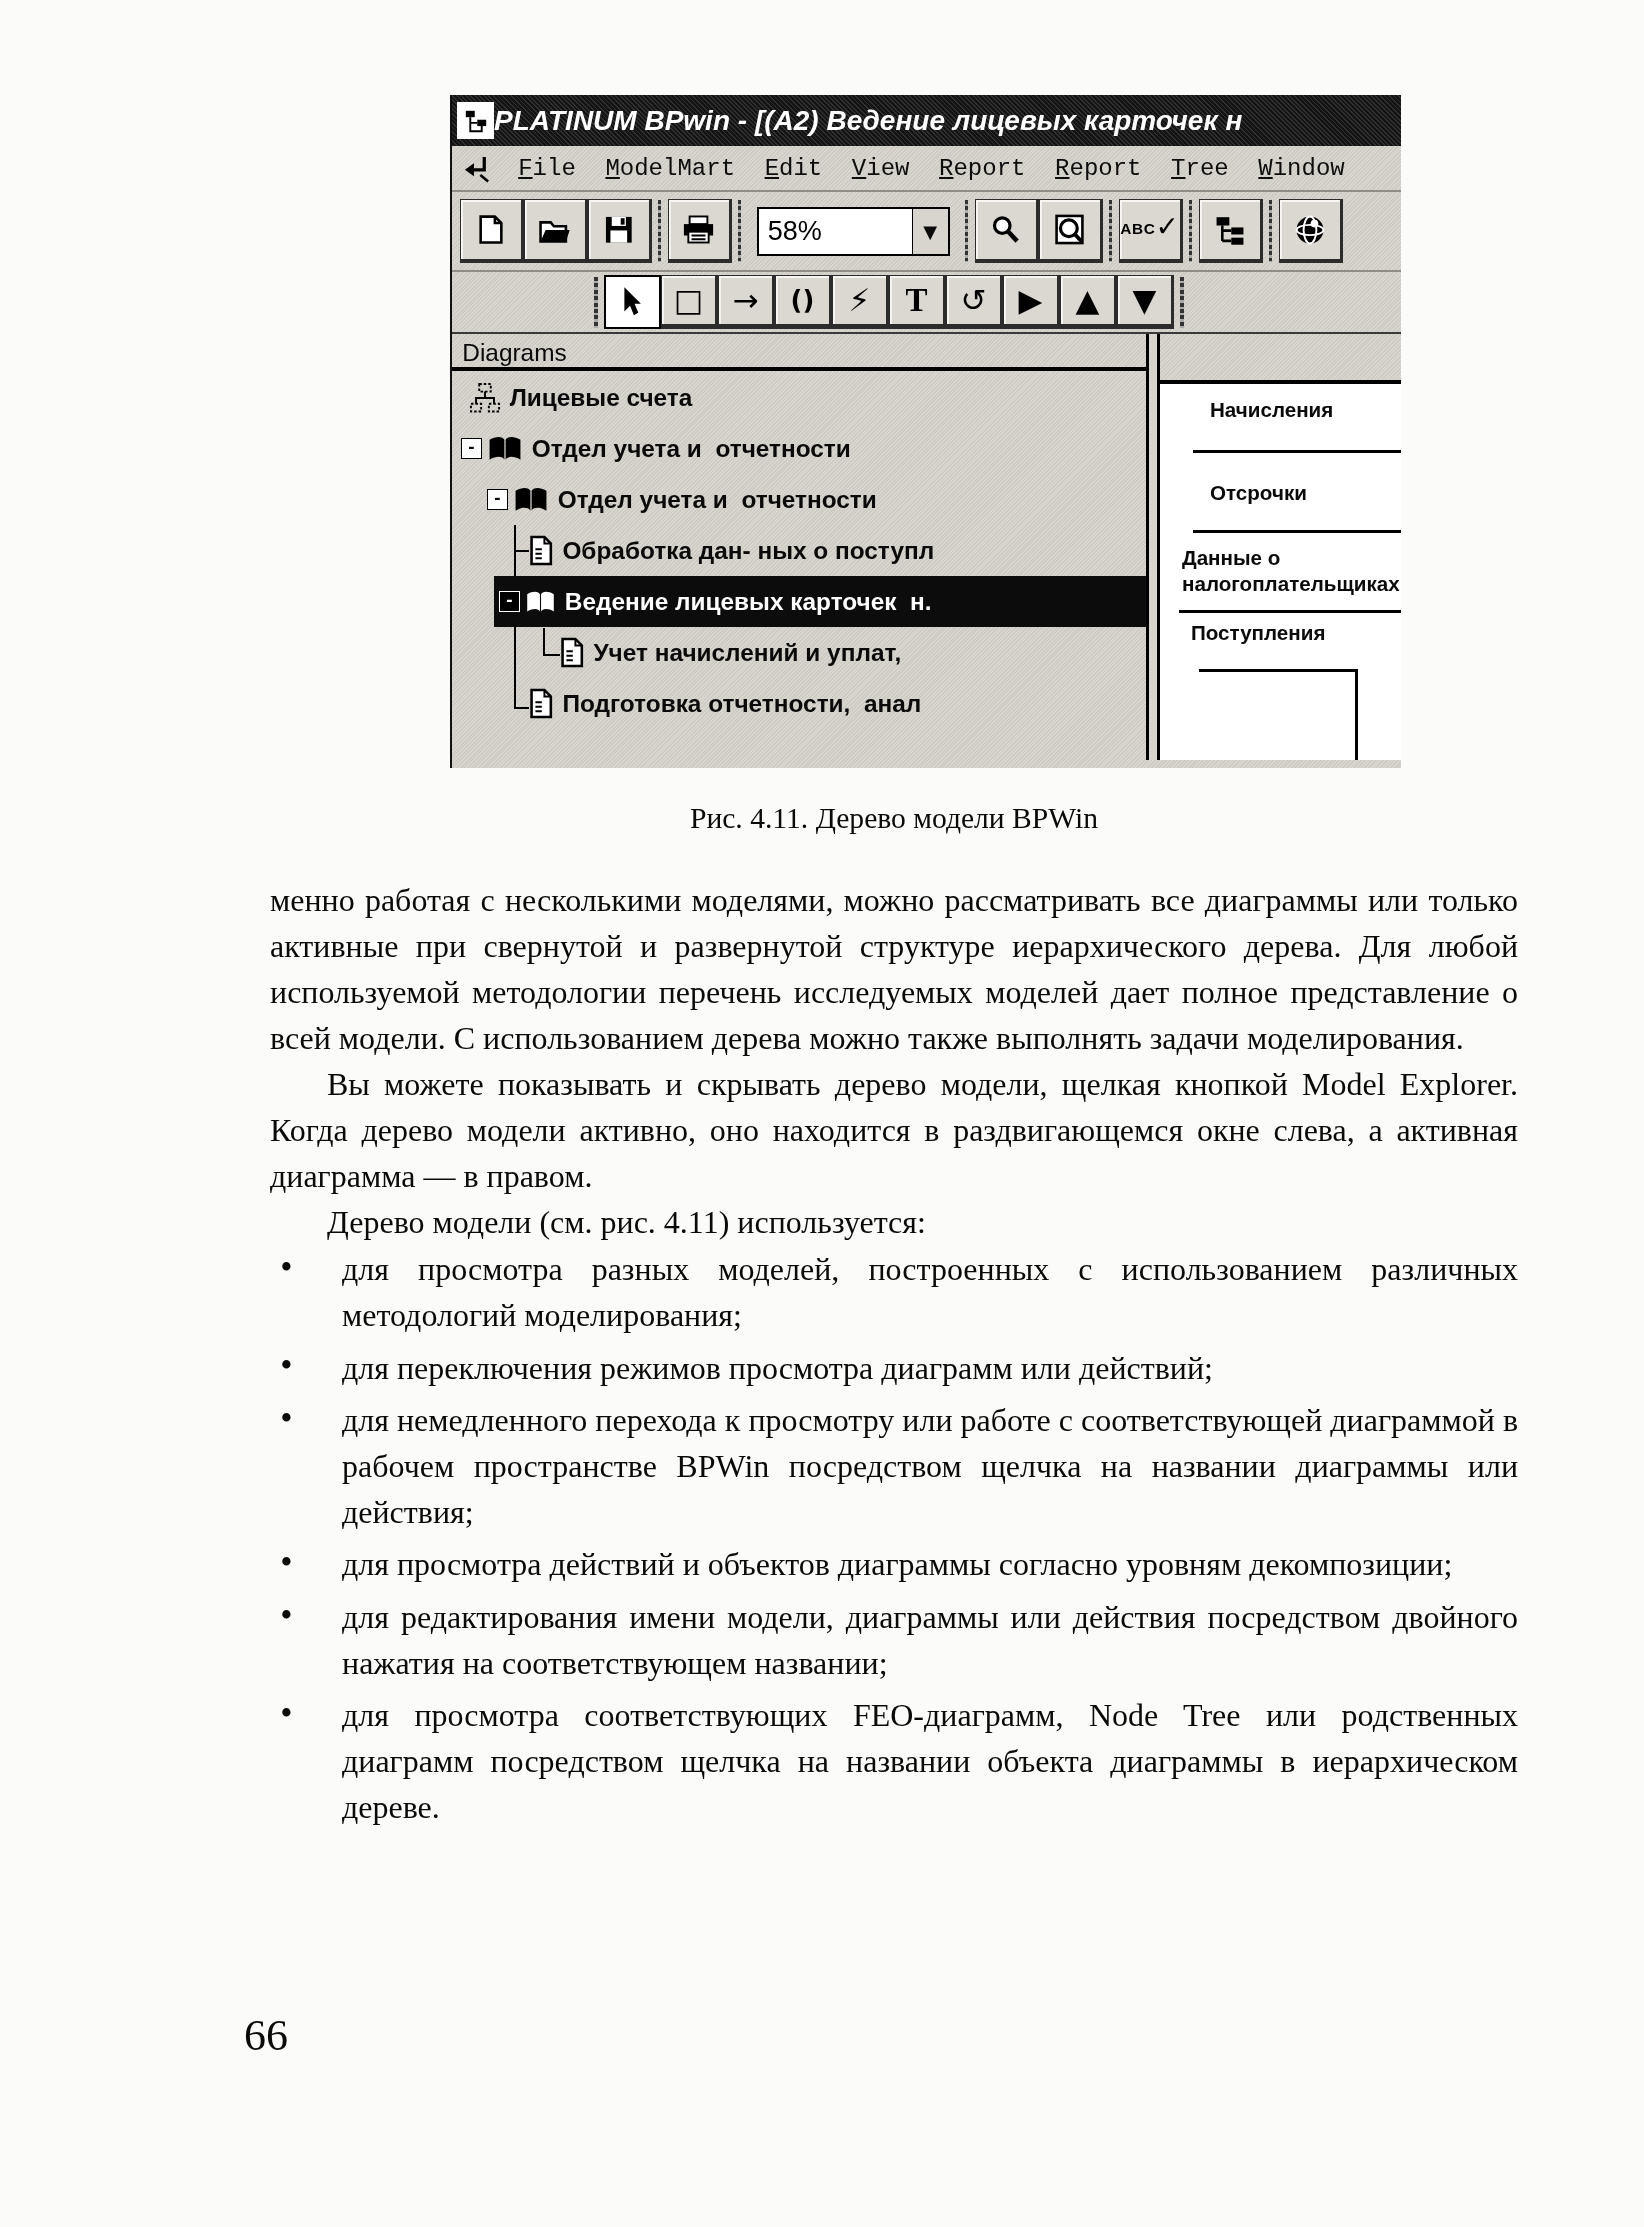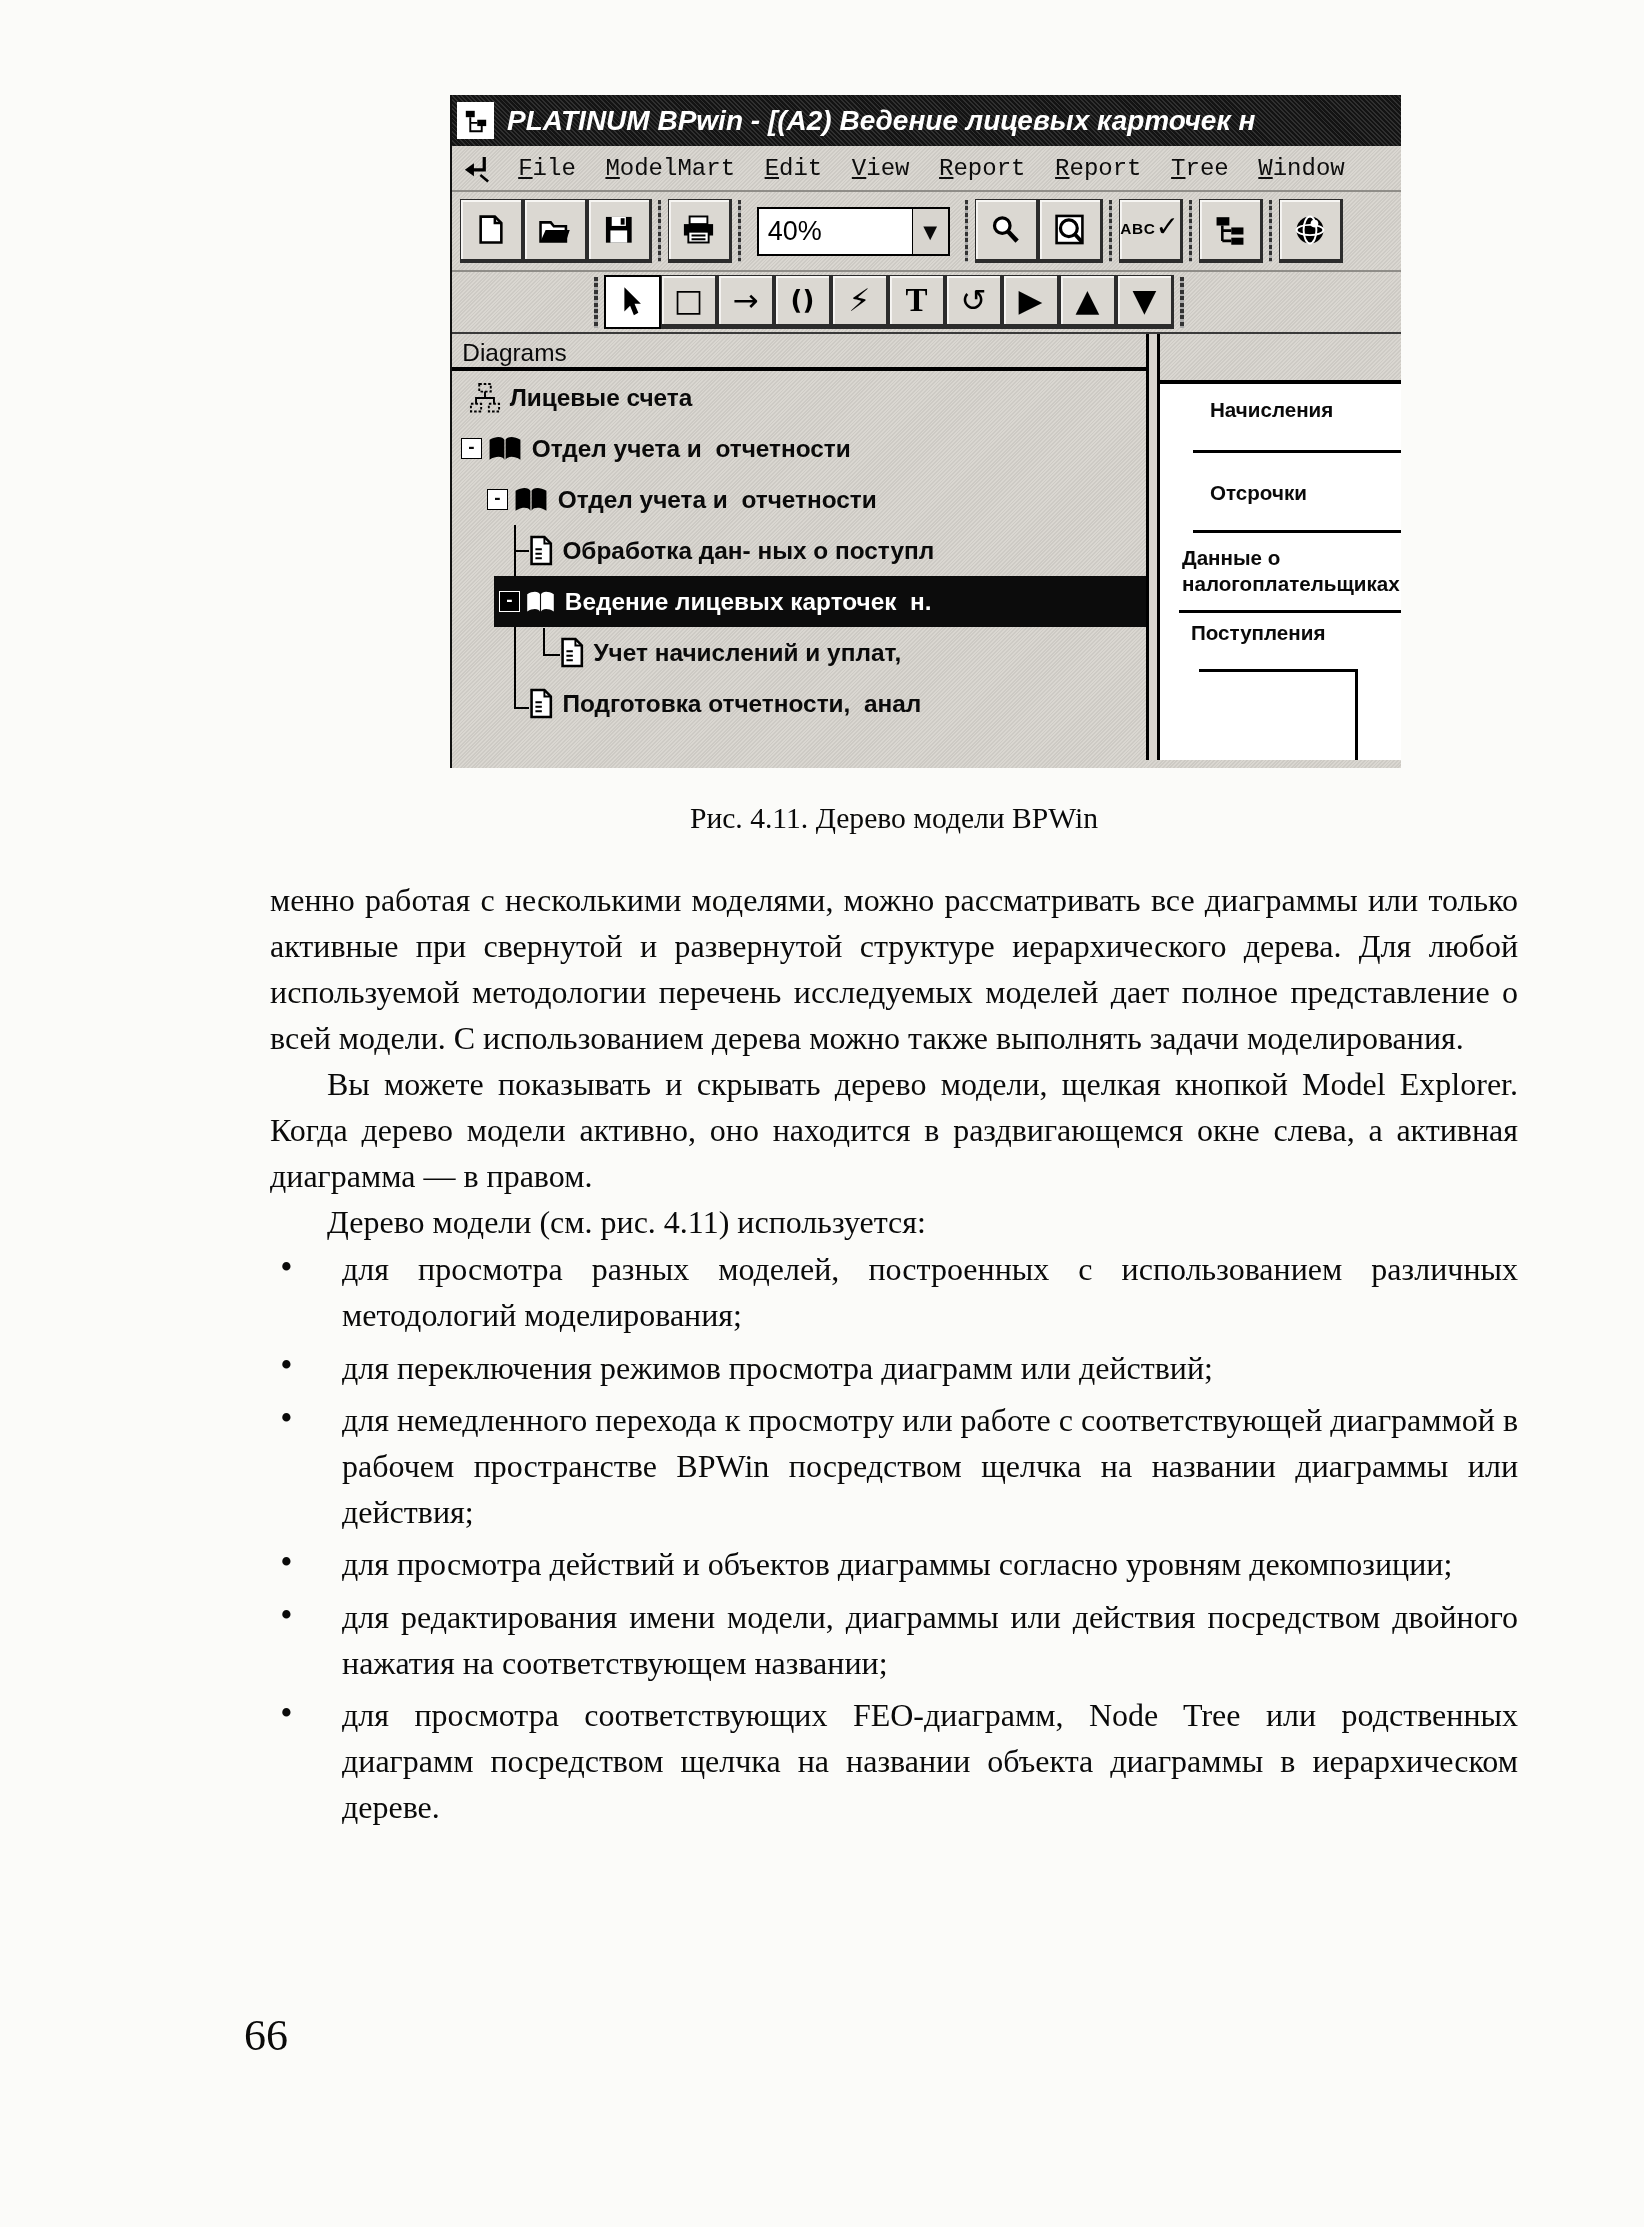--- a/index.html
+++ b/index.html
@@ -11,21 +11,21 @@
     position:absolute; left:450px; top:95px; width:951px; height:673px;
     background:#d8d5cf;
     background-image:repeating-linear-gradient(135deg, rgba(0,0,0,.05) 0 1.3px, rgba(255,255,255,.05) 1.3px 2.6px);
     border-left:2.6px solid #111;
     font-family:"Liberation Sans", sans-serif;
     overflow:hidden;
   }
   .titlebar {
     height:51px; background:#181818;
     background-image:repeating-linear-gradient(45deg, rgba(255,255,255,.10) 0 1.3px, rgba(0,0,0,.2) 1.3px 3.2px);
-    display:flex; align-items:center; gap:13px; padding-left:5.1px;
+    display:flex; align-items:center; padding-left:5.1px;
     color:#fff; font-weight:bold; font-style:italic; font-size:28px; white-space:nowrap;
   }
   .appicon { width:37px; height:37px; background:#fff; flex:0 0 auto; display:flex; align-items:center; justify-content:center; }
   .menubar {
     height:46px; display:flex; align-items:center; font-size:24px;
     border-bottom:2.6px solid #8f8d88; padding-left:6.4px; color:#0d0d0d;
   }
   .childicon { width:36px; height:36px; display:flex; align-items:center; justify-content:center; margin-right:9px; }
   .mi { display:inline-block; padding:3.9px 14.8px; cursor:default;font-family:Liberation Mono, monospace; }
   .mi::first-letter { text-decoration:underline; }
@@ -160,21 +160,21 @@
       <button class="b3">
         <svg width="33" height="29.6" viewBox="0 0 52 46">
           <rect x="12" y="2" width="28" height="12" fill="#fff" stroke="#000" stroke-width="3"></rect>
           <rect x="3" y="14" width="46" height="18" fill="#000"></rect>
           <rect x="10" y="26" width="32" height="17" fill="#fff" stroke="#000" stroke-width="3"></rect>
           <path d="M15 32 H37 M15 38 H37" stroke="#000" stroke-width="3"></path>
         </svg>
       </button>
       <div class="vsep"></div>
       <div class="combo">
-        <span class="val">40%</span>
+        <span class="val">58%</span>
         <span class="cbtn">▼</span>
       </div>
       <div class="vsep"></div>
       <button class="b3">
         <svg width="31" height="31" viewBox="0 0 48 48">
           <circle cx="19" cy="18" r="12" fill="#fff" stroke="#000" stroke-width="5"></circle>
           <path d="M28 27 L42 42" stroke="#000" stroke-width="7"></path>
         </svg>
       </button>
       <button class="b3">

